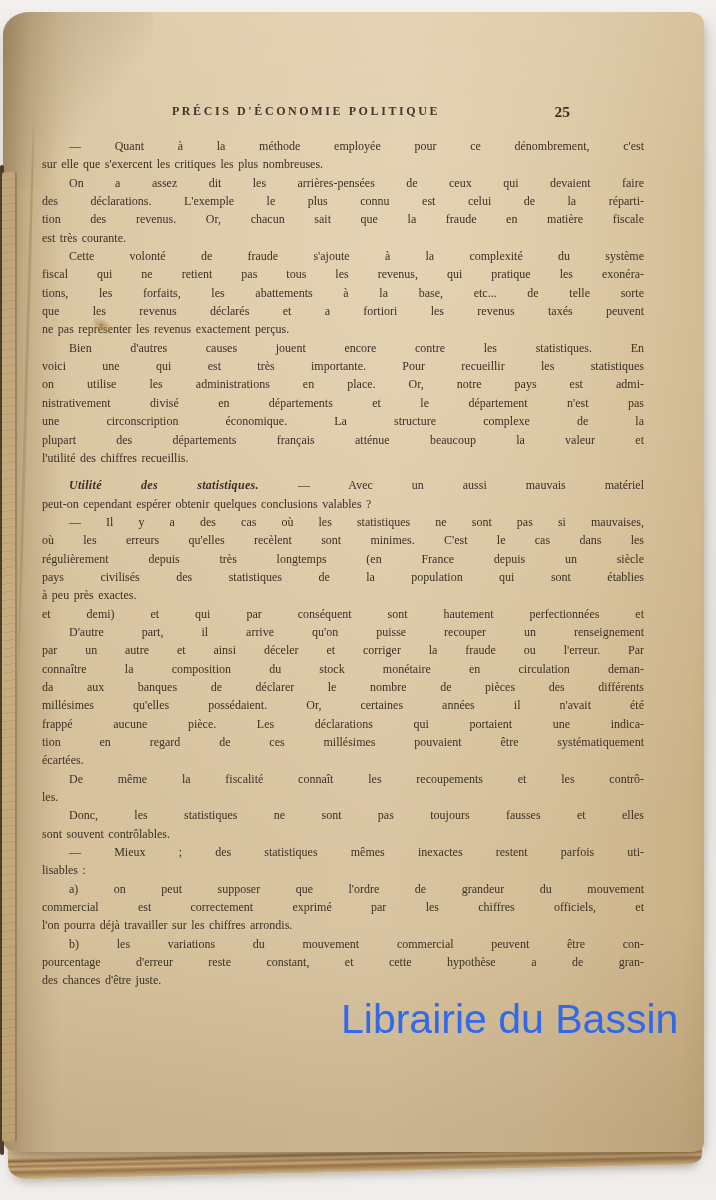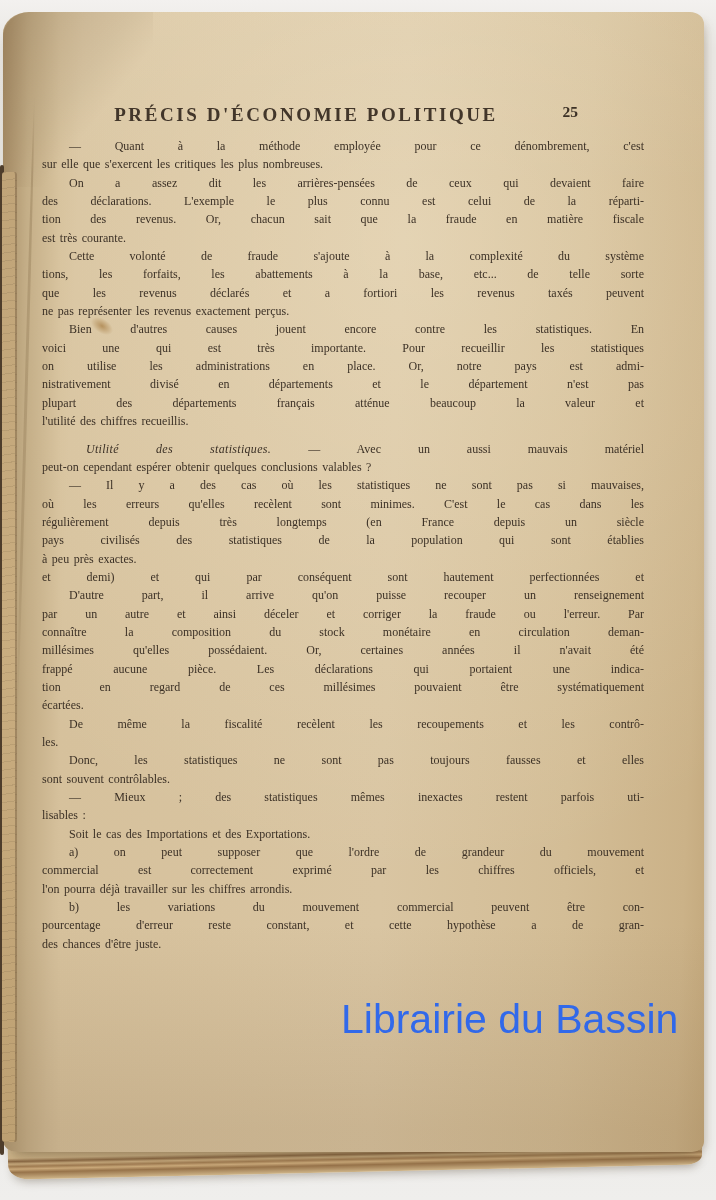--- a/index.html
+++ b/index.html
@@ -69,31 +69,31 @@
     background: radial-gradient(ellipse, rgba(172,132,76,0.80), rgba(172,132,76,0) 72%);
     transform: rotate(33deg); z-index: 7; pointer-events: none;
   }
   .content {
     position: absolute; left: 42px; top: 104px; width: 602px;
     color: #3c3126; z-index: 5;
   }
   .running-header { position: relative; height: 18px; margin-bottom: 15px; }
   .header-title {
     position: absolute; left: 0; right: 74px; text-align: center;
-    font-size: 19px; font-weight: 700; letter-spacing: 2.6px; color: #42362a;
+    font-size: 12px; font-weight: 700; letter-spacing: 2.6px; color: #42362a;
     white-space: nowrap;
   }
-  .folio { position: absolute; right: 66px; top: -1px; font-size: 15.5px; font-weight: 700; }
+  .folio { position: absolute; right: 74px; top: -1px; font-size: 15.5px; font-weight: 700; }
   .text-block { font-size: 12px; line-height: 18.35px; word-spacing: 1.5px; }
   .para { margin: 0; }
   .para.section { margin-top: 9px; }
   .line { text-align: justify; text-align-last: justify; }
   .line.first { text-indent: 27px; }
   .line.last { text-align-last: left; }
-  .lead { font-weight: 400; font-style: italic; letter-spacing: 0.3px; margin-left: 17px; }
+  .lead { font-weight: 700; font-style: italic; letter-spacing: 0.3px; }
   .watermark {
     position: absolute; left: 341px; top: 999px;
     font-family: Liberation Sans, sans-serif;
     font-size: 41px; line-height: 1; white-space: nowrap;
     z-index: 8; opacity: 0.96;
   }
 </style>
 </head>
 <body>
 
@@ -120,67 +120,67 @@
         <div class="line last">sur elle que s'exercent les critiques les plus nombreuses.</div>
       </div>
       <div class="para">
         <div class="line first">On a assez dit les arrières-pensées de ceux qui devaient faire</div>
         <div class="line">des déclarations. L'exemple le plus connu est celui de la réparti-</div>
         <div class="line">tion des revenus. Or, chacun sait que la fraude en matière fiscale</div>
         <div class="line last">est très courante.</div>
       </div>
       <div class="para">
         <div class="line first">Cette volonté de fraude s'ajoute à la complexité du système</div>
+        <div class="line">fiscal qui ne retient pas tous les revenus, qui pratique les exonéra-</div>
         <div class="line">tions, les forfaits, les abattements à la base, etc... de telle sorte</div>
         <div class="line">que les revenus déclarés et a fortiori les revenus taxés peuvent</div>
         <div class="line last">ne pas représenter les revenus exactement perçus.</div>
       </div>
       <div class="para">
         <div class="line first">Bien d'autres causes jouent encore contre les statistiques. En</div>
         <div class="line">voici une qui est très importante. Pour recueillir les statistiques</div>
         <div class="line">on utilise les administrations en place. Or, notre pays est admi-</div>
         <div class="line">nistrativement divisé en départements et le département n'est pas</div>
+        <div class="line">une circonscription économique. La structure complexe de la</div>
         <div class="line">plupart des départements français atténue beaucoup la valeur et</div>
         <div class="line last">l'utilité des chiffres recueillis.</div>
       </div>
       <div class="para section">
         <div class="line first"><span class="lead">Utilité des statistiques. </span>— Avec un aussi mauvais matériel</div>
         <div class="line last">peut-on cependant espérer obtenir quelques conclusions valables ?</div>
       </div>
       <div class="para">
         <div class="line first">— Il y a des cas où les statistiques ne sont pas si mauvaises,</div>
         <div class="line">où les erreurs qu'elles recèlent sont minimes. C'est le cas dans les</div>
         <div class="line">régulièrement depuis très longtemps (en France depuis un siècle</div>
         <div class="line">pays civilisés des statistiques de la population qui sont établies</div>
         <div class="line last">à peu près exactes.</div>
         <div class="line">et demi) et qui par conséquent sont hautement perfectionnées et</div>
       </div>
       <div class="para">
         <div class="line first">D'autre part, il arrive qu'on puisse recouper un renseignement</div>
         <div class="line">par un autre et ainsi déceler et corriger la fraude ou l'erreur. Par</div>
         <div class="line">connaître la composition du stock monétaire en circulation deman-</div>
+        <div class="line">da aux banques de déclarer le nombre de pièces des différents</div>
         <div class="line">millésimes qu'elles possédaient. Or, certaines années il n'avait été</div>
         <div class="line">frappé aucune pièce. Les déclarations qui portaient une indica-</div>
         <div class="line">tion en regard de ces millésimes pouvaient être systématiquement</div>
         <div class="line last">écartées.</div>
       </div>
       <div class="para">
-        <div class="line first">De même la fiscalité recèlent les recoupements et les contrô-</div>
+        <div class="line first">De même la fiscalité connaît les recoupements et les contrô-</div>
         <div class="line last">les.</div>
       </div>
       <div class="para">
         <div class="line first">Donc, les statistiques ne sont pas toujours fausses et elles</div>
         <div class="line last">sont souvent contrôlables.</div>
       </div>
       <div class="para">
         <div class="line first">— Mieux ; des statistiques mêmes inexactes restent parfois uti-</div>
         <div class="line last">lisables :</div>
-      </div>
-      <div class="para">
-        <div class="line first last">Soit le cas des Importations et des Exportations.</div>
       </div>
       <div class="para">
         <div class="line first">a) on peut supposer que l'ordre de grandeur du mouvement</div>
         <div class="line">commercial est correctement exprimé par les chiffres officiels, et</div>
         <div class="line last">l'on pourra déjà travailler sur les chiffres arrondis.</div>
       </div>
       <div class="para">
         <div class="line first">b) les variations du mouvement commercial peuvent être con-</div>
         <div class="line">pourcentage d'erreur reste constant, et cette hypothèse a de gran-</div>
         <div class="line last">des chances d'être juste.</div>

